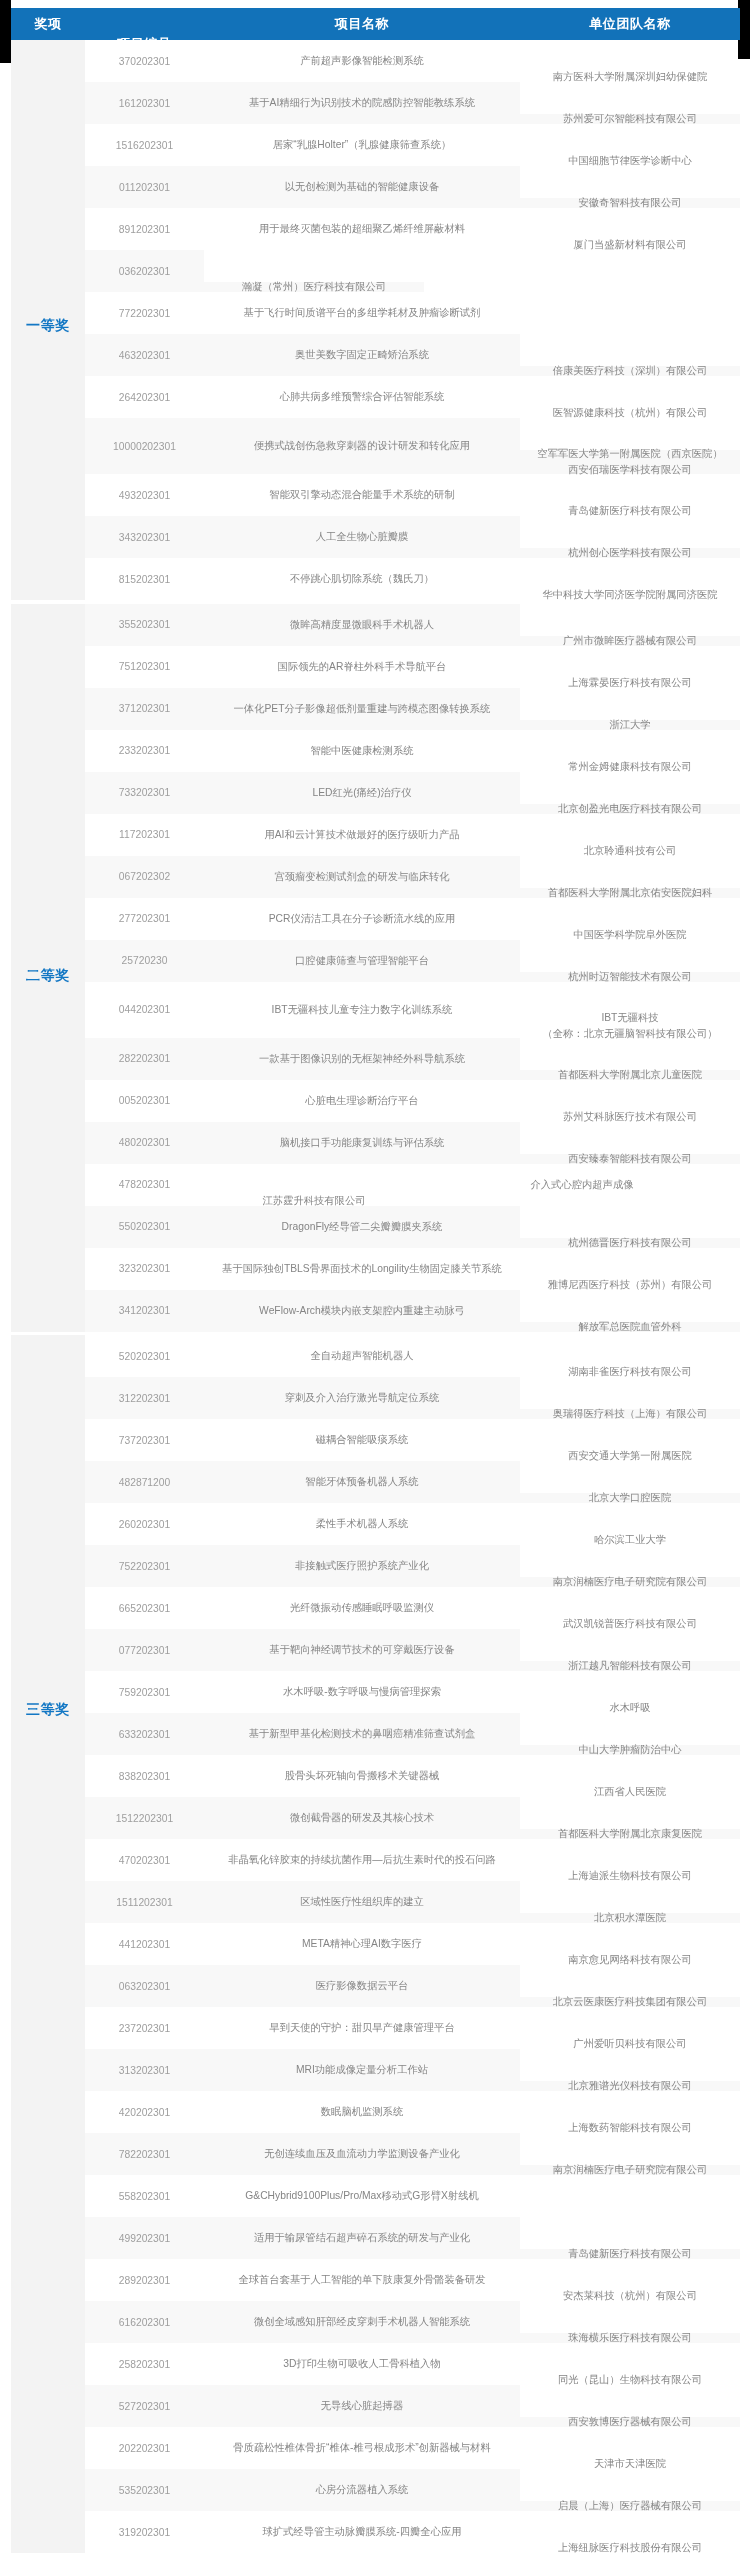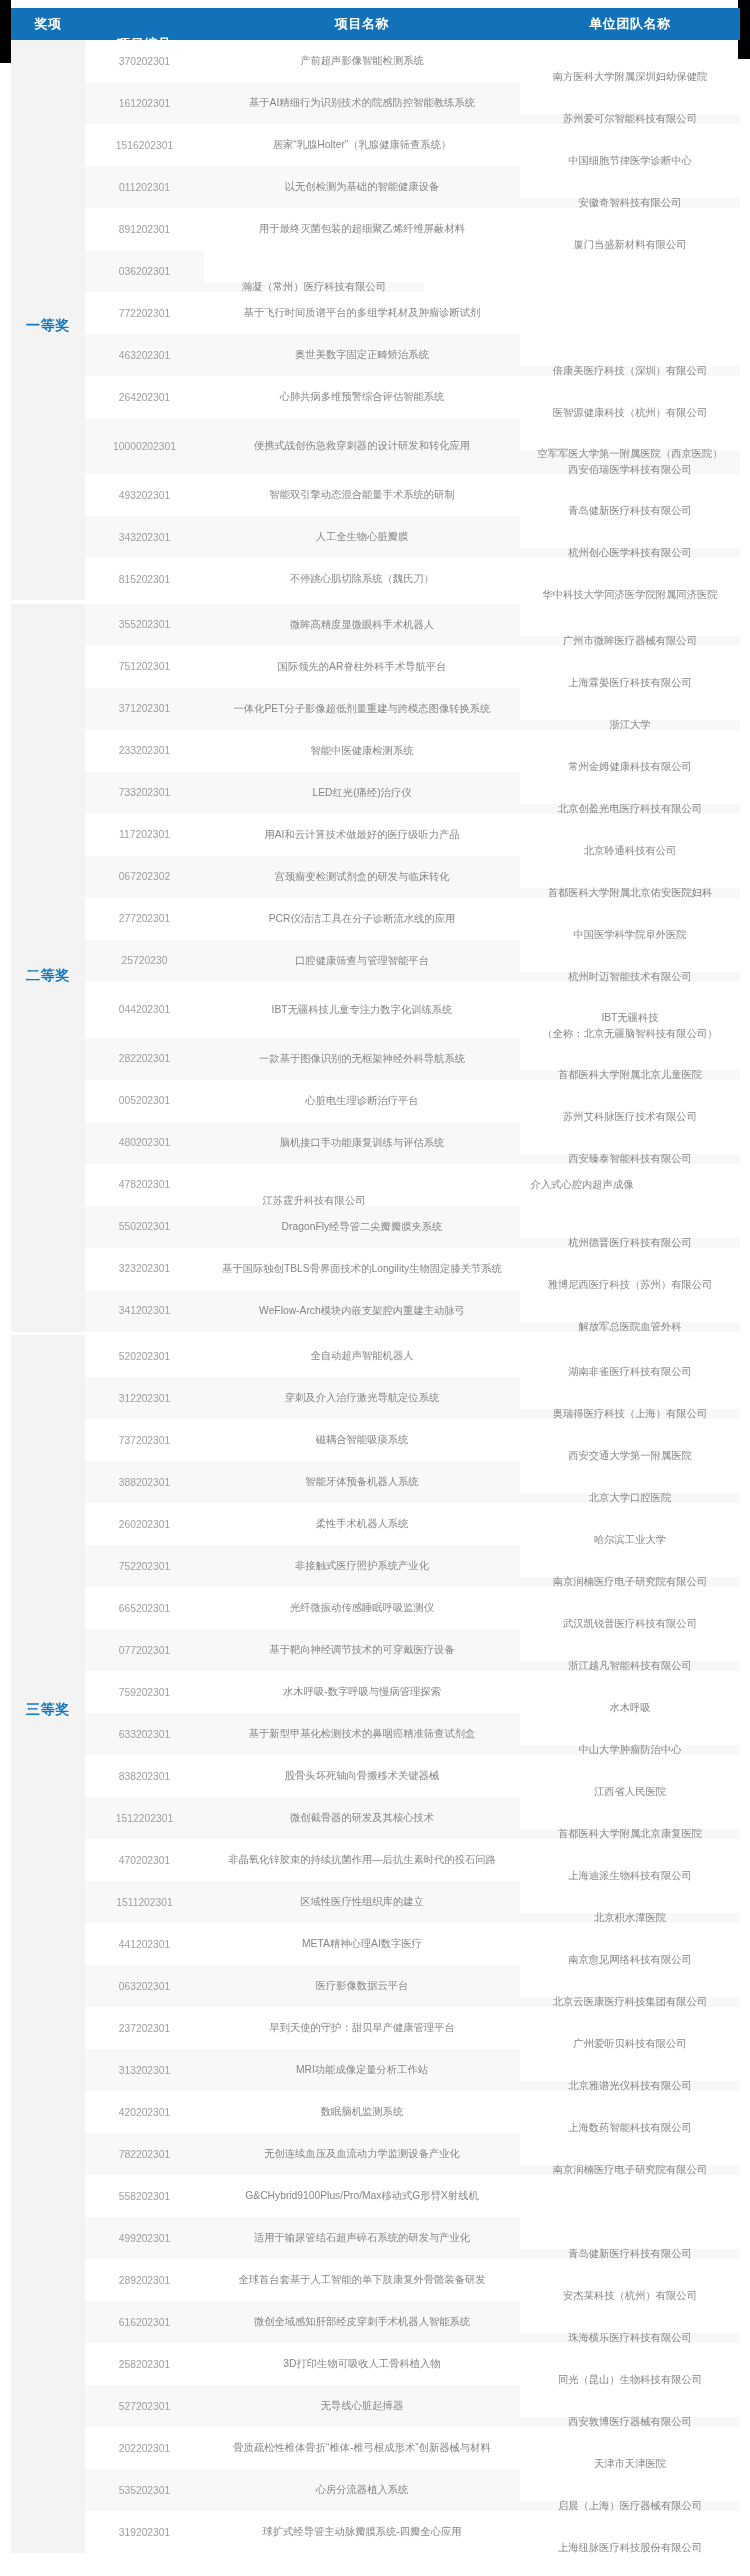--- a/index.html
+++ b/index.html
@@ -248,21 +248,21 @@
           <div class="cell c4">奥瑞得医疗科技（上海）有限公司</div>
         </div>
         <div class="row">
           <div class="cell c1"></div>
           <div class="cell c2">737202301</div>
           <div class="cell c3">磁耦合智能吸痰系统</div>
           <div class="cell c4">西安交通大学第一附属医院</div>
         </div>
         <div class="row stripe">
           <div class="cell c1"></div>
-          <div class="cell c2">388202301</div>
+          <div class="cell c2">482871200</div>
           <div class="cell c3">智能牙体预备机器人系统</div>
           <div class="cell c4">北京大学口腔医院</div>
         </div>
         <div class="row">
           <div class="cell c1"></div>
           <div class="cell c2">260202301</div>
           <div class="cell c3">柔性手术机器人系统</div>
           <div class="cell c4">哈尔滨工业大学</div>
         </div>
         <div class="row stripe">

